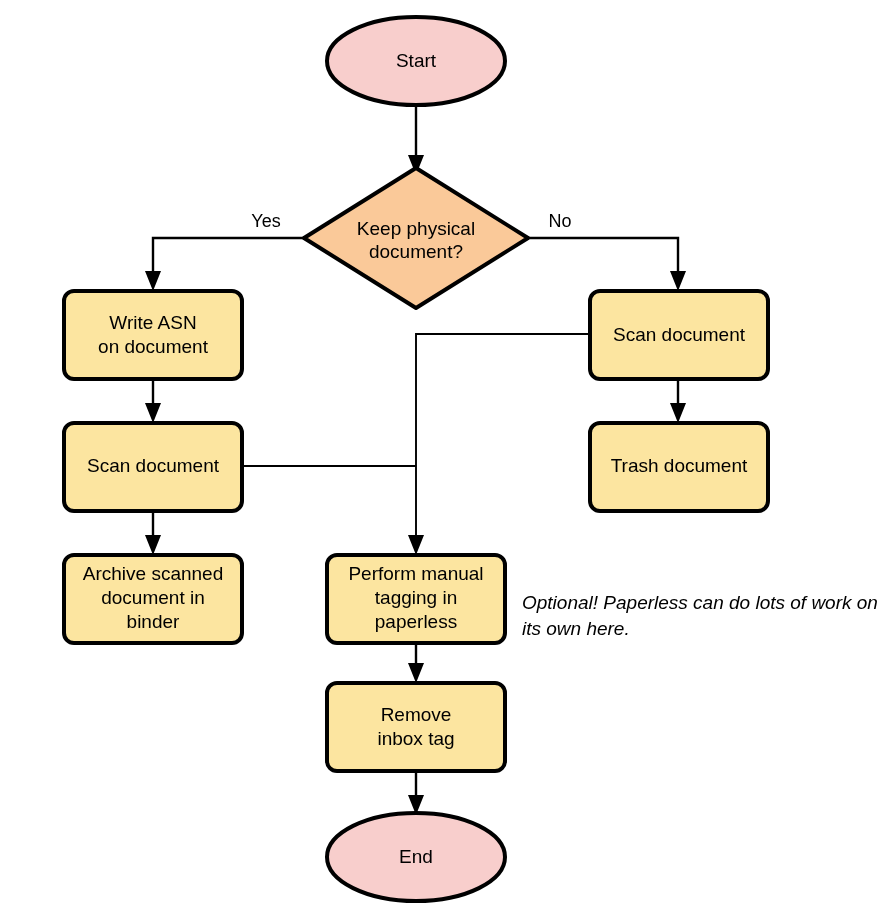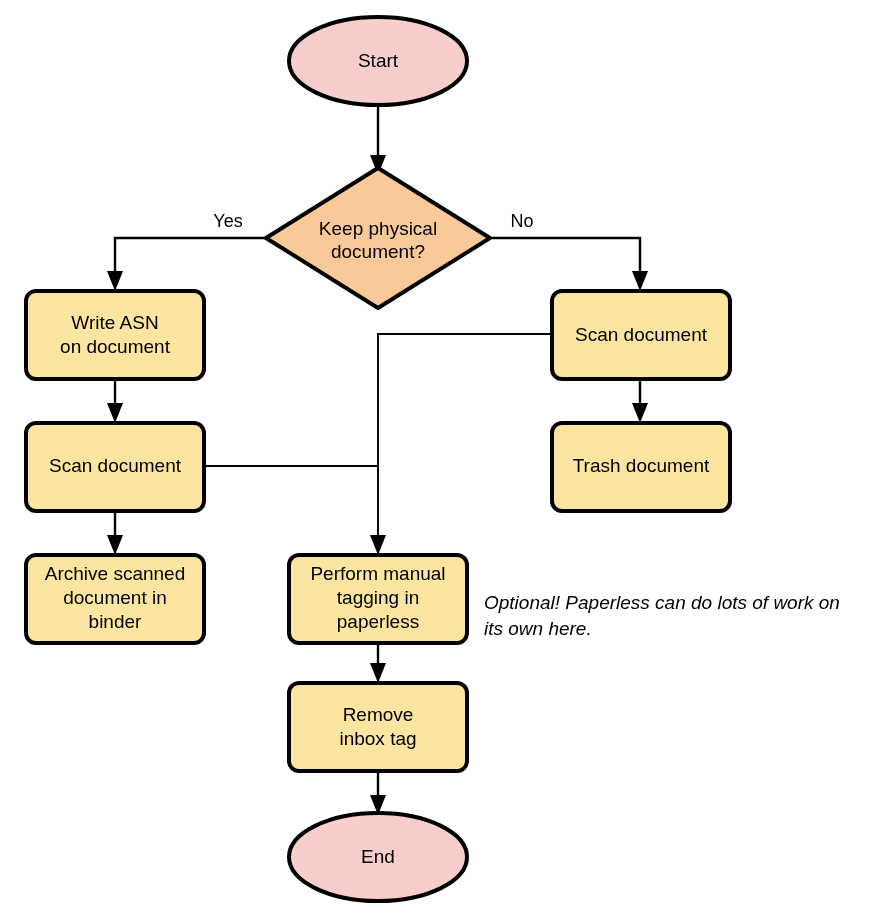--- a/index.html
+++ b/index.html
@@ -10,20 +10,21 @@
   body {
     width: 888px;
     height: 907px;
     font-family: "Liberation Sans", sans-serif;
     overflow: hidden;
   }
   #flow-root {
     position: relative;
     width: 824px;
     height: 907px;
+    padding-left: 38px;
   }
   svg#flowchart {
     display: block;
     width: 888px;
     height: 907px;
   }
   .node-shape {
     stroke: #000000;
     stroke-width: 4;
     stroke-linejoin: round;

